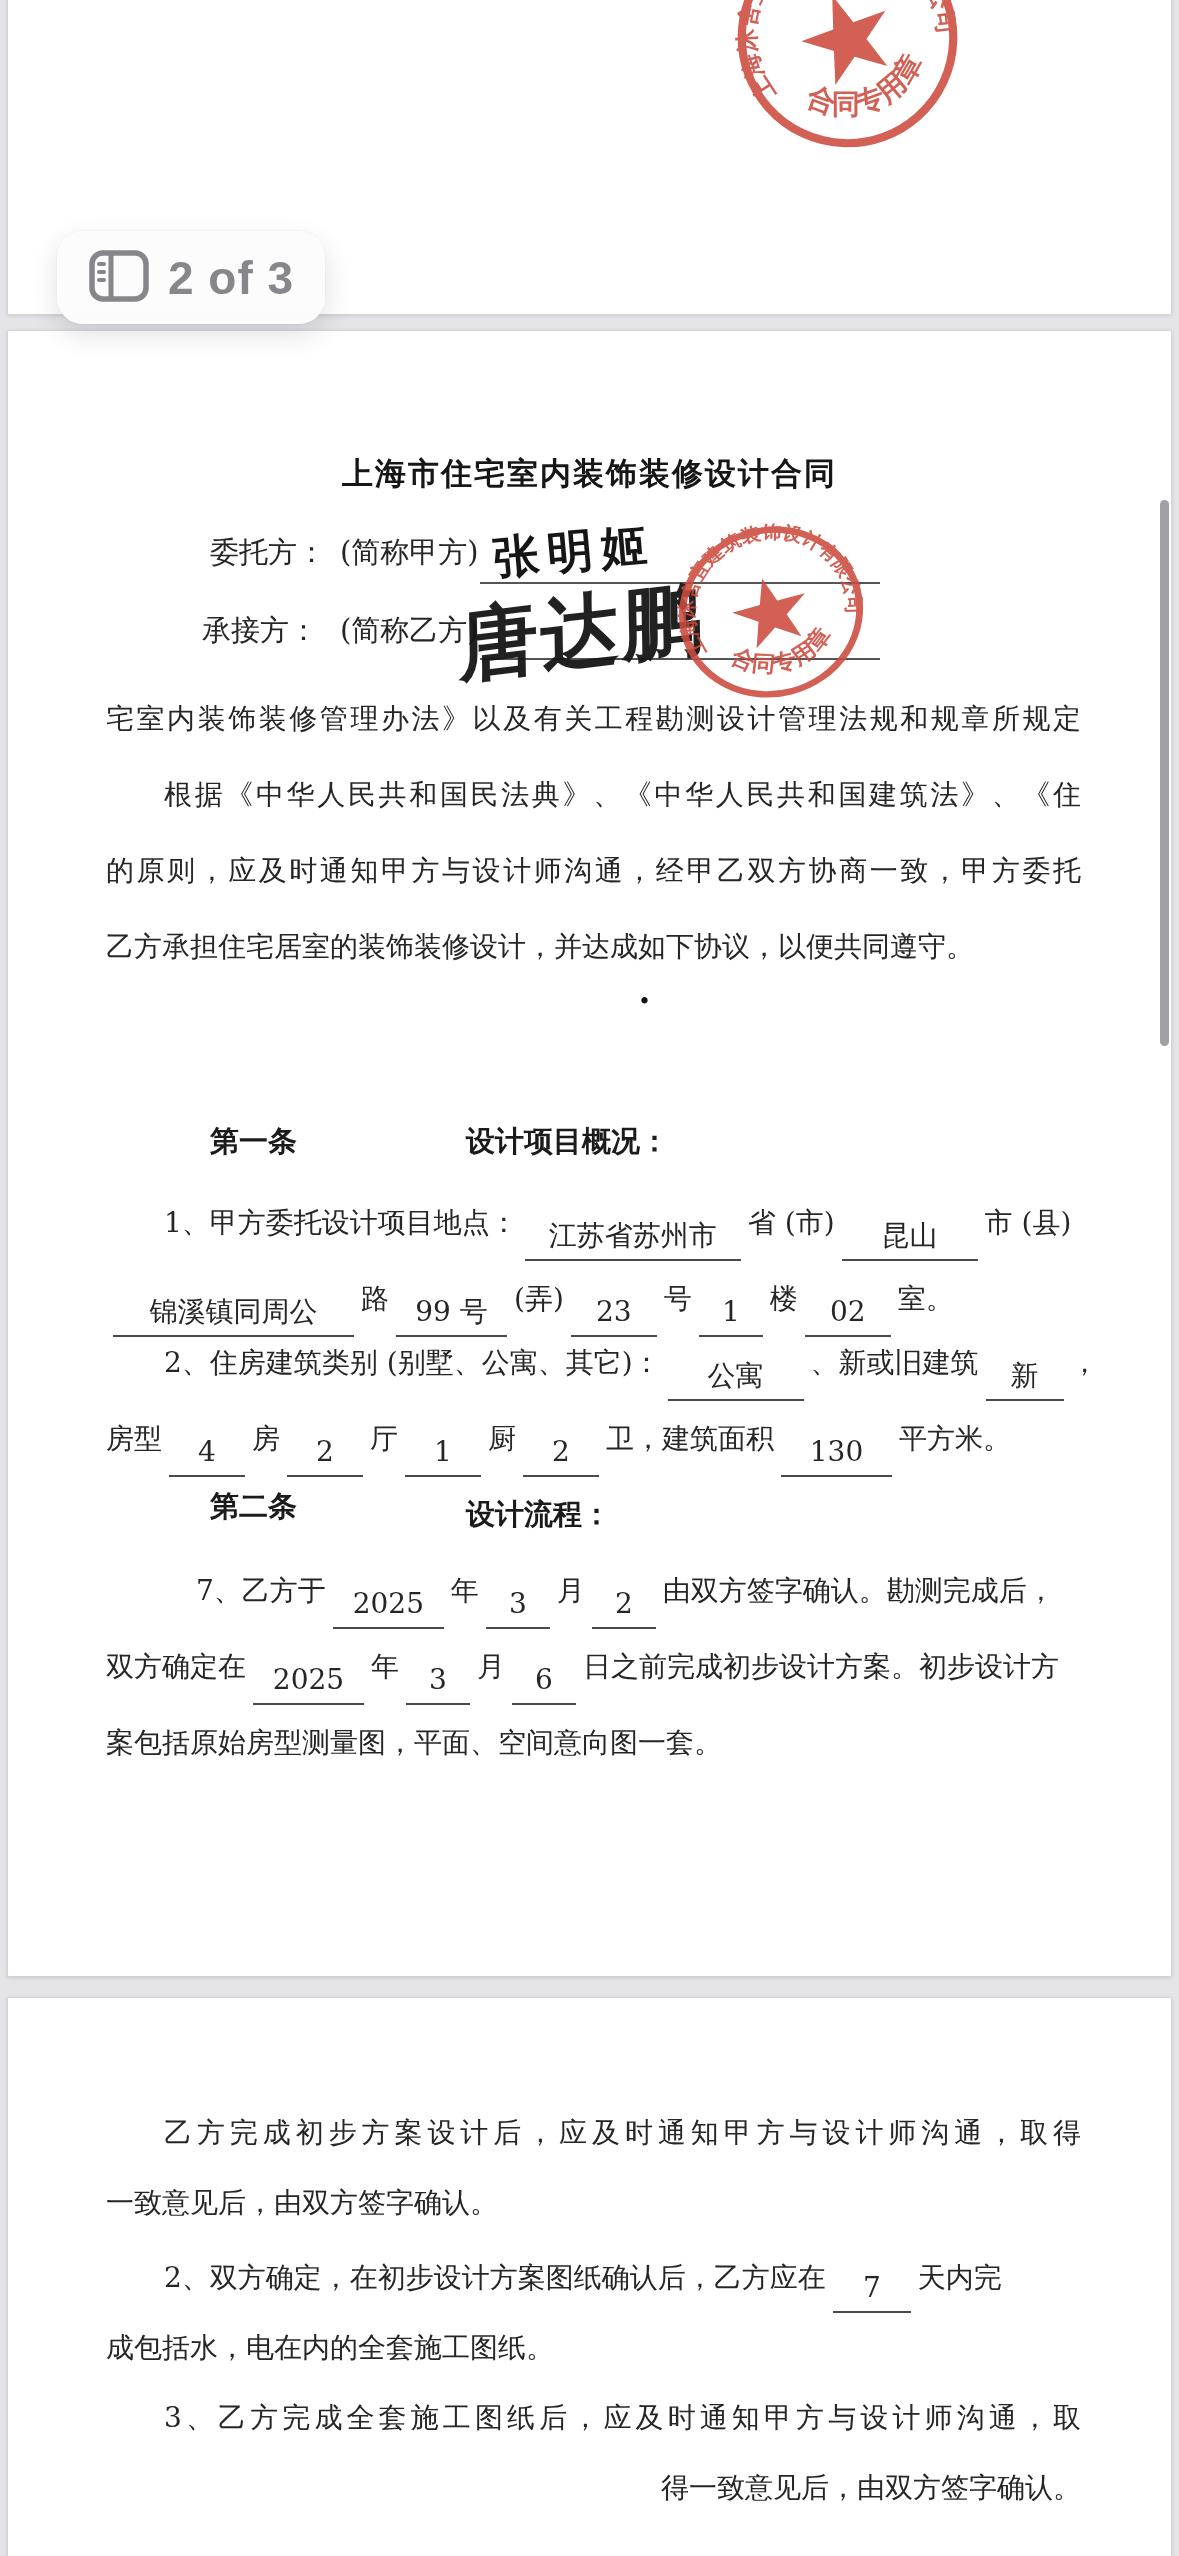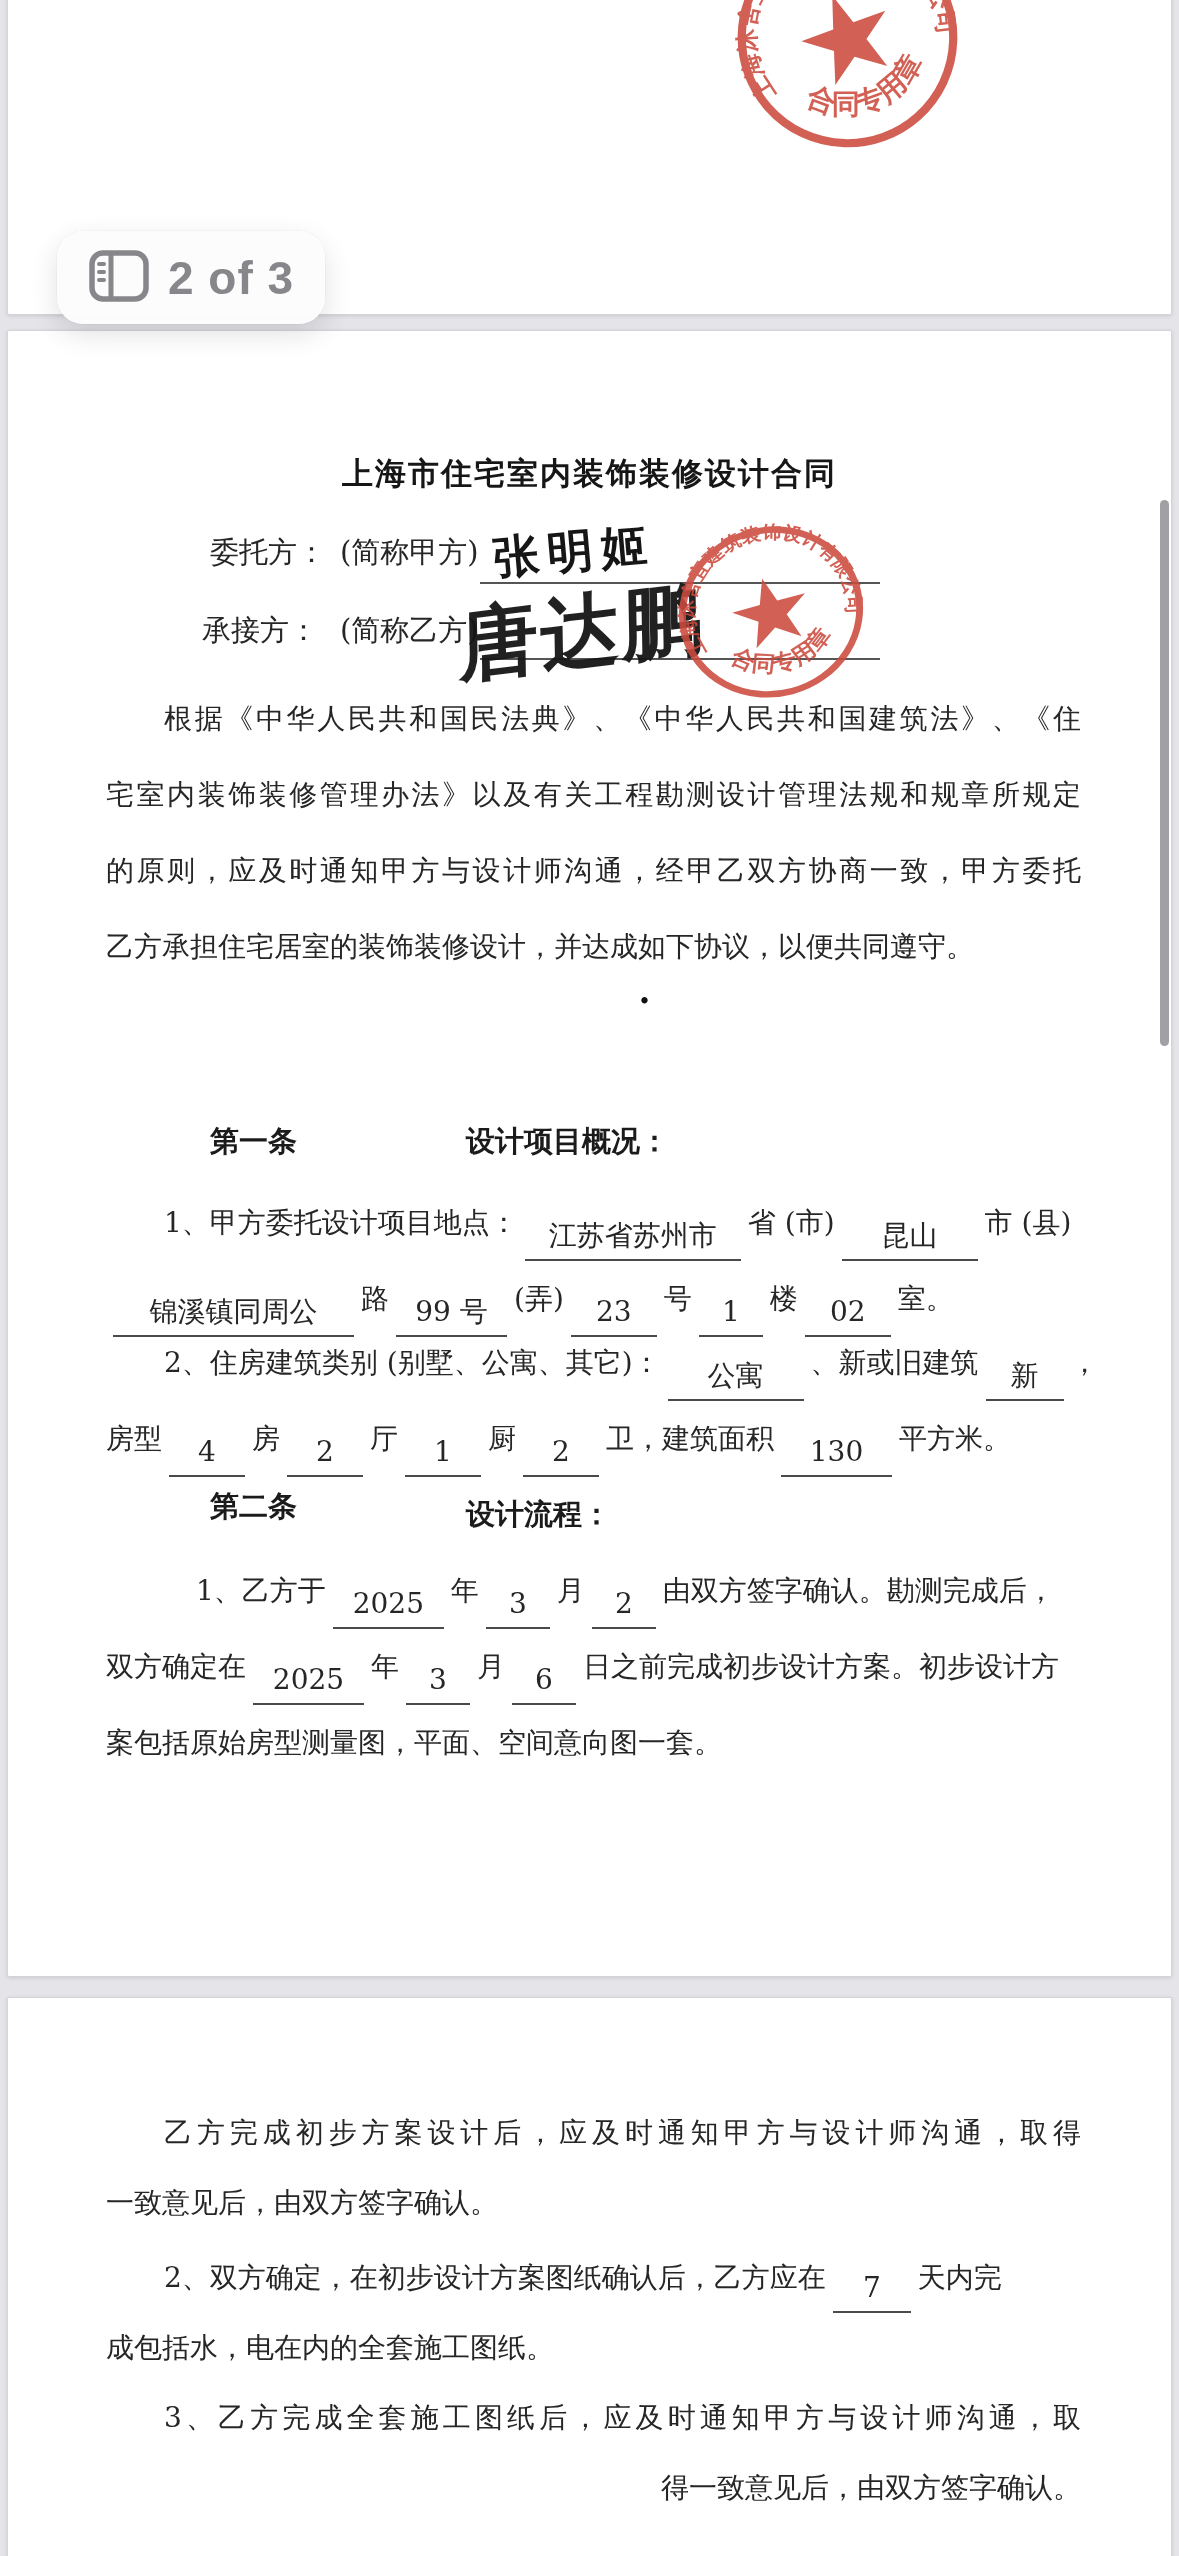--- a/index.html
+++ b/index.html
@@ -136,22 +136,22 @@
         <textPath href="#arc-top-2" startOffset="50%" text-anchor="middle">上海沐舍宜建筑装饰设计有限公司</textPath>
       </text>
       <text font-size="24" font-weight="bold" fill="currentColor" font-family="DejaVu Sans, sans-serif">
         <textPath href="#arc-bot-2" startOffset="50%" text-anchor="middle">合同专用章</textPath>
       </text>
       <polygon points="100,62 90.89,89.46 61.96,89.64 85.26,106.79 76.49,134.36 100,117.5 123.51,134.36 114.74,106.79 138.04,89.64 109.11,89.46" fill="currentColor"></polygon>
     </svg>
   </div>
 
   <div class="cblock" style="top:350px;">
+    <div class="cline just">宅室内装饰装修管理办法》以及有关工程勘测设计管理法规和规章所规定</div>
     <div class="cline just indent">根据《中华人民共和国民法典》、《中华人民共和国建筑法》、《住</div>
-    <div class="cline just">宅室内装饰装修管理办法》以及有关工程勘测设计管理法规和规章所规定</div>
     <div class="cline just">的原则，应及时通知甲方与设计师沟通，经甲乙双方协商一致，甲方委托</div>
     <div class="cline">乙方承担住宅居室的装饰装修设计，并达成如下协议，以便共同遵守。</div>
   </div>
 
   <div class="dot" style="left:630px;top:658px;">•</div>
 
   <span class="sec-head" style="left:202px;top:790px;">第一条</span>
   <span class="sec-head" style="left:458px;top:790px;">设计项目概况：</span>
 
   <div class="cblock" style="top:854px;">
@@ -161,21 +161,21 @@
 
   <div class="cblock" style="top:994px;">
     <div class="cline indent"><span>2、住房建筑类别 (别墅、公寓、其它)：</span><span class="blank" style="min-width: 120px;">公寓</span><span>、新或旧建筑</span><span class="blank" style="min-width: 62px;">新</span><span>，</span></div>
     <div class="cline"><span>房型</span><span class="blank" style="min-width: 60px;">4</span><span>房</span><span class="blank" style="min-width: 60px;">2</span><span>厅</span><span class="blank" style="min-width: 60px;">1</span><span>厨</span><span class="blank" style="min-width: 60px;">2</span><span>卫，建筑面积</span><span class="blank" style="min-width: 95px;">130</span><span>平方米。</span></div>
   </div>
 
   <span class="sec-head" style="left:202px;top:1155px;">第二条</span>
   <span class="sec-head" style="left:458px;top:1163px;text-align:right;">设计流程：</span>
 
   <div class="cblock" style="top:1222px;">
-    <div class="cline" style="padding-left:90px;"><span>1、乙方于</span><span class="blank" style="min-width: 95px;">2025</span><span>年</span><span class="blank" style="min-width: 48px;">3</span><span>月</span><span class="blank" style="min-width: 48px;">2</span><span>由双方签字确认。勘测完成后，</span></div>
+    <div class="cline" style="padding-left:90px;"><span>7、乙方于</span><span class="blank" style="min-width: 95px;">2025</span><span>年</span><span class="blank" style="min-width: 48px;">3</span><span>月</span><span class="blank" style="min-width: 48px;">2</span><span>由双方签字确认。勘测完成后，</span></div>
     <div class="cline"><span>双方确定在</span><span class="blank" style="min-width: 95px;">2025</span><span>年</span><span class="blank" style="min-width: 48px;">3</span><span>月</span><span class="blank" style="min-width: 48px;">6</span><span>日之前完成初步设计方案。初步设计方</span></div>
     <div class="cline"><span>案包括原始房型测量图，平面、空间意向图一套。</span></div>
   </div>
 </div>
 
 <div class="page doc" id="page-next">
   <div class="cblock" style="top:100px;">
     <div class="cline just indent" style="height:70px;line-height:70px;">乙方完成初步方案设计后，应及时通知甲方与设计师沟通，取得</div>
     <div class="cline" style="height:70px;line-height:70px;">一致意见后，由双方签字确认。</div>
   </div>

